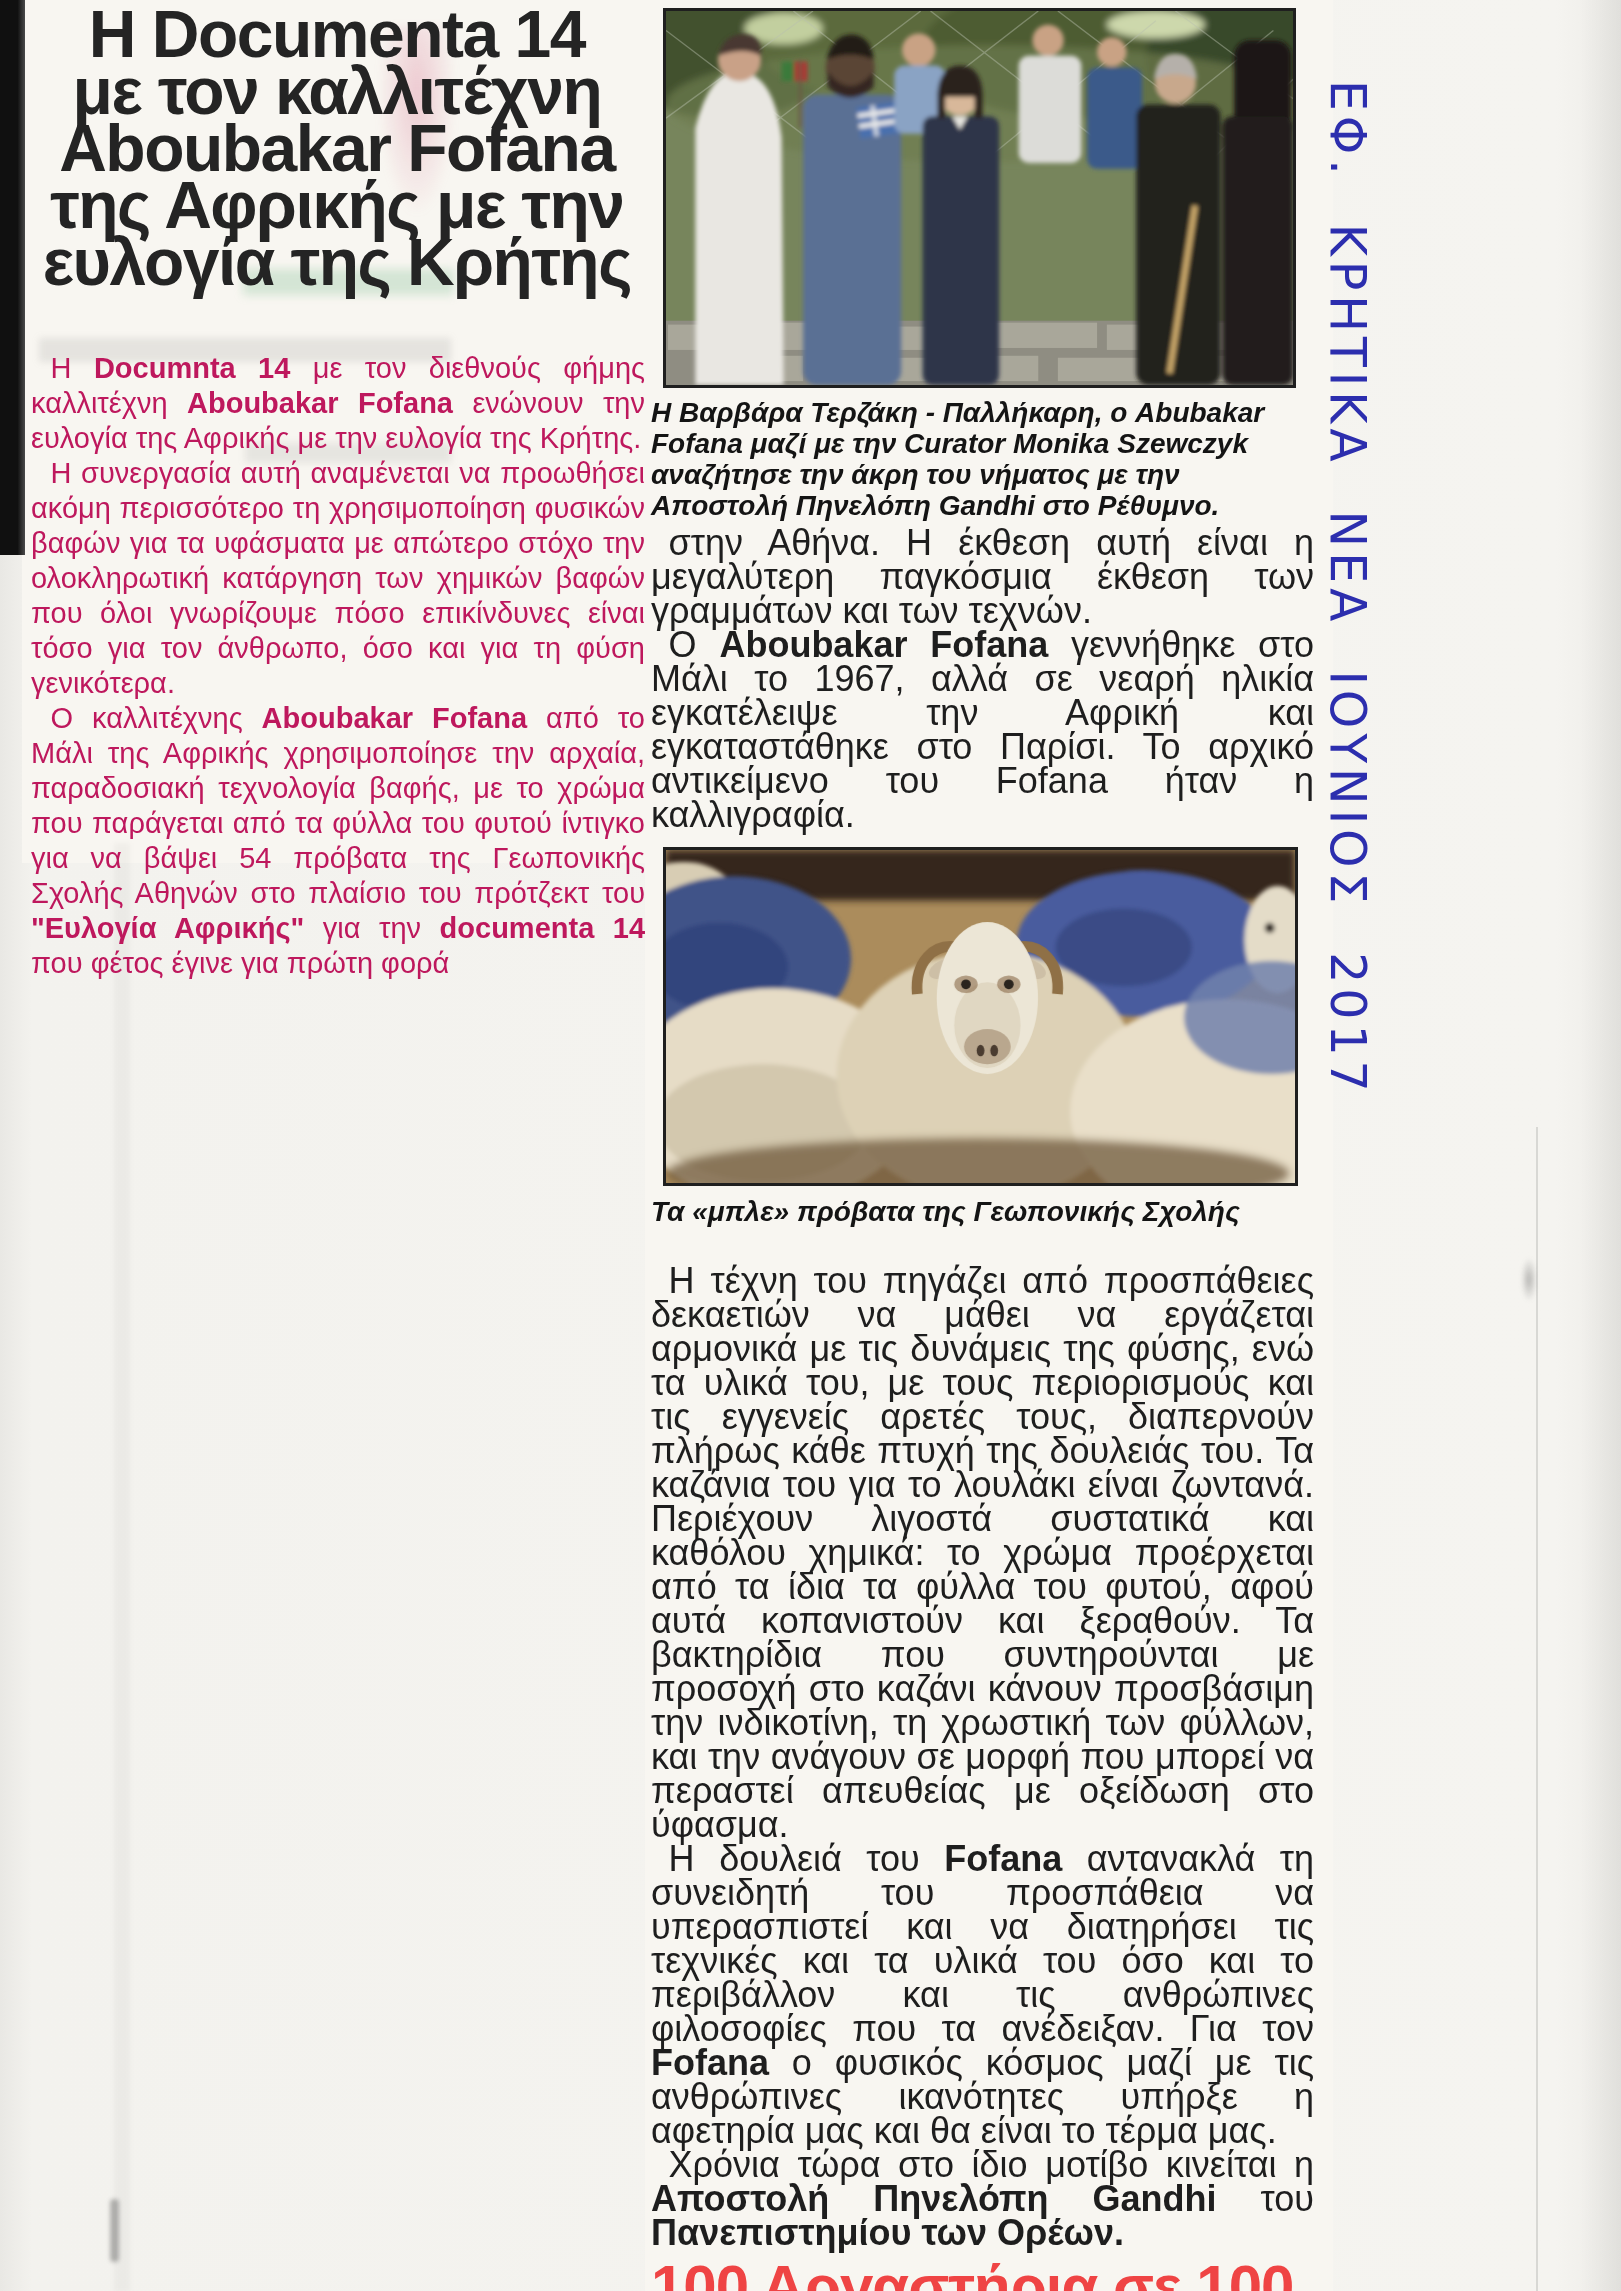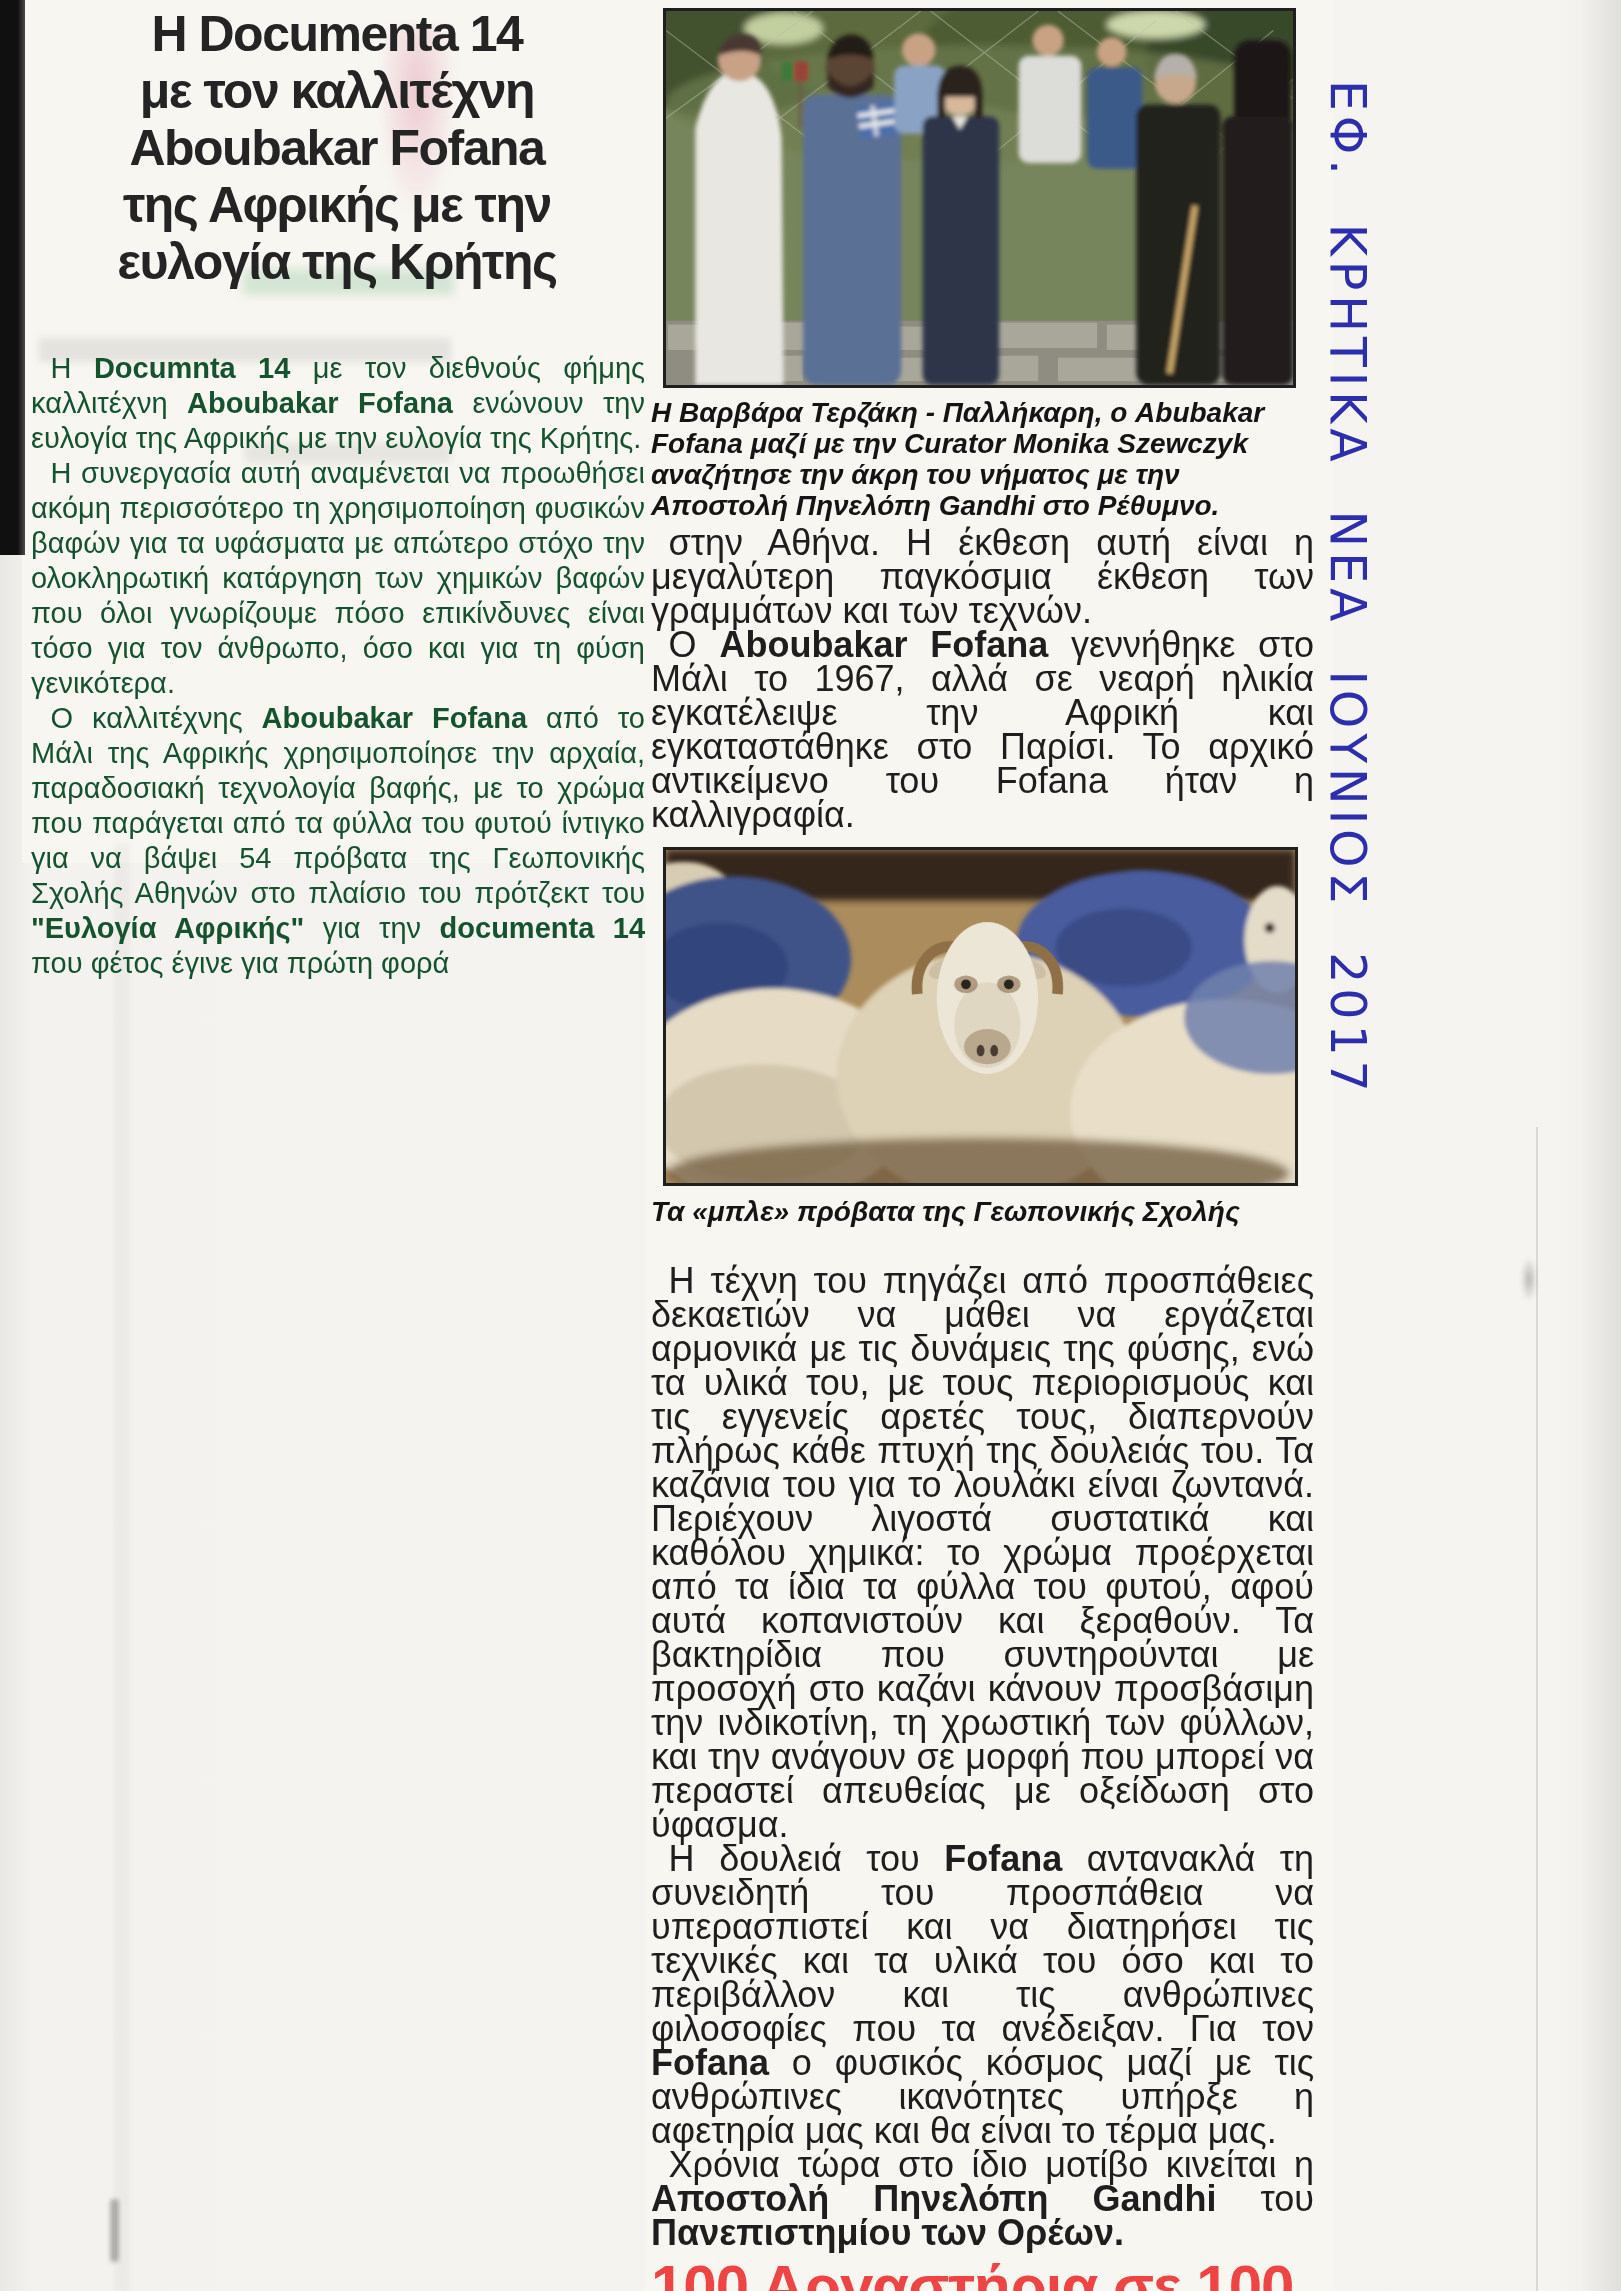--- a/index.html
+++ b/index.html
@@ -20,23 +20,23 @@
   .ghost-gray1{left:39px;top:338px;width:412px;height:23.5px;background:rgba(110,110,110,.14);filter:blur(3.9px);}
   .ghost-gray2{left:245px;top:443px;width:206px;height:19.6px;background:rgba(110,110,110,.12);filter:blur(3.9px);}
   .crease-right{left:1536px;top:1127px;width:2px;height:1164px;background:rgba(90,90,90,.18);}
   .smudge-right{left:1521px;top:1257px;width:15.7px;height:45px;filter:blur(2px);
     background:radial-gradient(rgba(60,60,60,.35),transparent 70%);}
   .edge-right-band{left:1580px;top:0;width:41px;height:2292px;background:linear-gradient(90deg,rgba(0,0,0,0),rgba(0,0,0,.05));}
   .mark-bottom-left{left:110px;top:2199px;width:8.8px;height:63px;background:rgba(40,40,40,.32);filter:blur(2px);border-radius:3.9px;}
   .band-left{left:114px;top:843px;width:15.7px;height:1449px;background:rgba(0,0,0,.03);filter:blur(2.9px);}
   
   .headline{left:27.4px;top:5.9px;width:619px;text-align:center;font-weight:bold;
-    font-size:50px;line-height:57px;letter-spacing:-1.5px;color:#242424;}
-  
-  .left-body{left:31px;top:351px;width:614px;font-size:29px;line-height:35px;text-align:justify;color:#14532d;}
+    font-size:66px;line-height:57px;letter-spacing:-1.5px;color:#242424;}
+  
+  .left-body{left:31px;top:351px;width:614px;font-size:29px;line-height:35px;text-align:justify;color:#be185d;}
   .left-body p{margin:0;text-indent:19.6px;}
   .bold{font-weight:bold;}
   
   .right-col{left:651px;top:7.8px;width:663px;}
   figure{margin:0;}
   .photo{border:3.9px solid #1f1f1f;background:#9a9a90;overflow:hidden;}
   .photo svg{display:block;width:100%;height:100%;}
   #photo1{margin-left:11.8px;width:627px;height:374px;}
   #photo2{margin:14.7px 0 0 11.8px;width:629px;height:333px;}
   #photo3{margin:11.8px 0 0 2px;width:645px;height:345px;}

